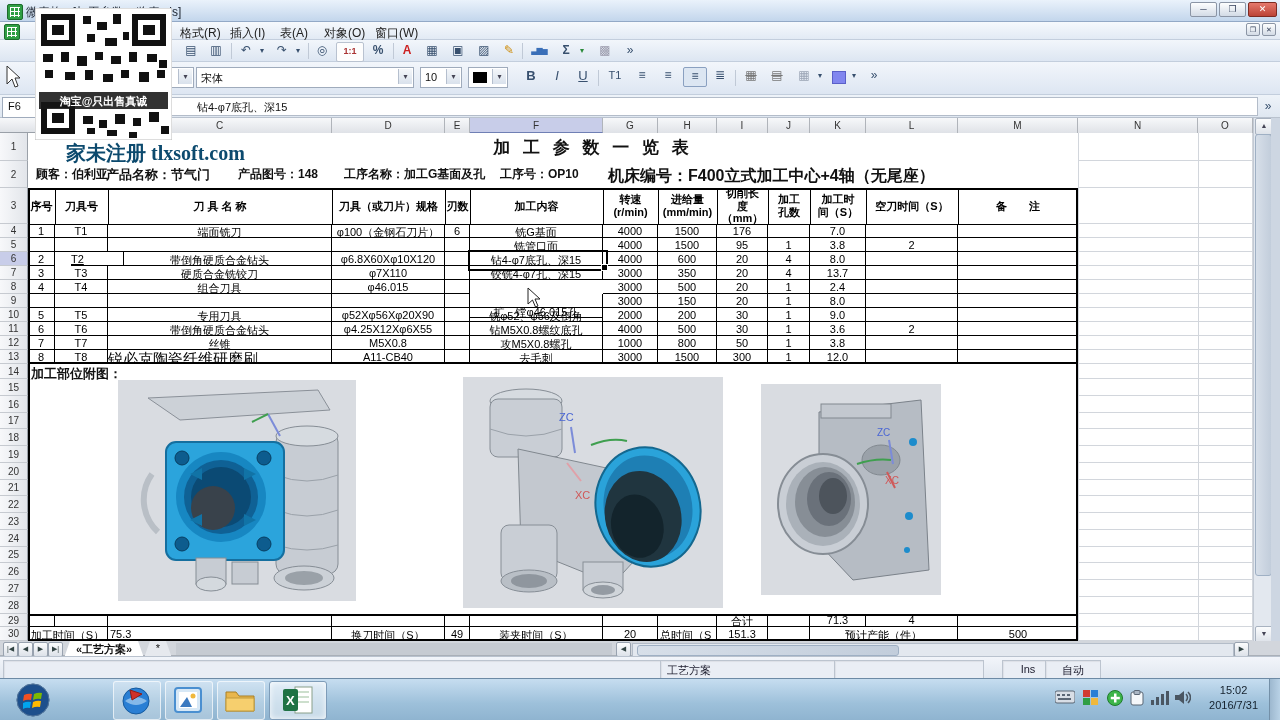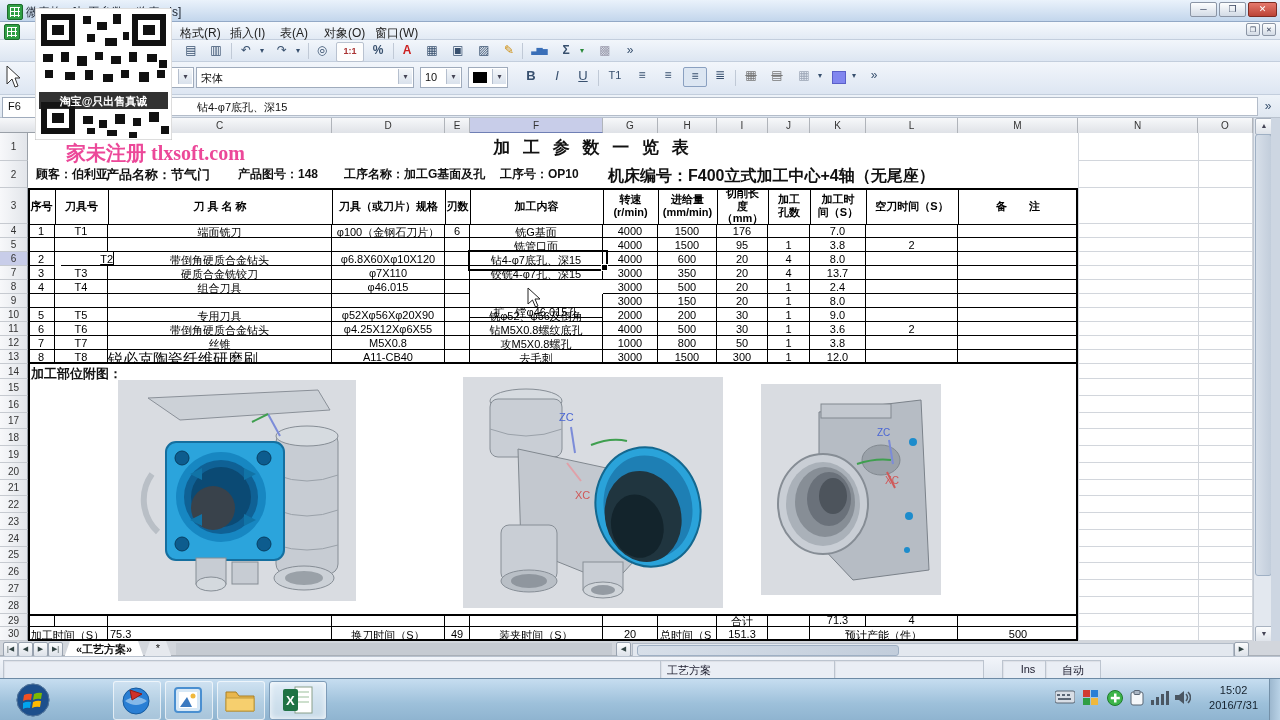--- a/index.html
+++ b/index.html
@@ -53,21 +53,21 @@
   .trayico{position:absolute;top:11px;}
   .clock{position:absolute;right:22px;top:4px;text-align:center;font-size:11px;color:#14202c;line-height:15px;}
   .showdesk{position:absolute;right:0;top:0;width:10px;height:42px;background:linear-gradient(90deg,#9db8cf,#b9d2e6);border-left:1px solid #7490a8;}
   
   .vscroll{left:1253px;top:118px;width:18px;height:523px;background:#e3e8ef;border-left:1px solid #c3cad4;}
   .sbtn{position:absolute;width:16px;height:15px;left:1px;background:linear-gradient(#fbfcfd,#dde2e9);border:1px solid #a8b2c0;border-radius:2px;font-size:7px;color:#445;text-align:center;line-height:14px;}
   .sthumb{position:absolute;background:linear-gradient(90deg,#d7dfe9,#c2cddb);border:1px solid #9fb0c4;border-radius:3px;}
   
   .qr{left:35px;top:8px;width:137px;height:132px;z-index:60;}
   .copy-red{position:absolute;left:962px;top:18px;z-index:60;font-family:"Liberation Serif","DejaVu Serif",serif;font-size:29px;font-weight:bold;color:#e01010;letter-spacing:1px;}
-  .unreg{position:absolute;left:66px;top:140px;z-index:55;font-family:"Liberation Serif","DejaVu Serif",serif;font-size:20px;font-weight:bold;color:#ec4899;}
+  .unreg{position:absolute;left:66px;top:140px;z-index:55;font-family:"Liberation Serif","DejaVu Serif",serif;font-size:20px;font-weight:bold;color:#0c4a6e;}
   .selrect{position:absolute;border:2px solid #000;z-index:20;}
   .fillhandle{position:absolute;width:5px;height:5px;background:#000;border:1px solid #fff;z-index:21;}
   .figimg{position:absolute;}
 </style>
 </head>
 <body>
 
 <div id="screen">
 
   <div class="abs titlebar">
@@ -540,21 +540,21 @@
     <div class="cell" style="position: absolute; box-sizing: border-box; left: 445px; top: 238px; width: 25px; height: 14px; border-right: 1px solid rgb(0, 0, 0); border-bottom: 1px solid rgb(0, 0, 0); text-align: center; padding-top: 1px;"></div>
     <div class="cell" style="position: absolute; box-sizing: border-box; left: 470px; top: 238px; width: 133px; height: 14px; border-right: 1px solid rgb(0, 0, 0); border-bottom: 1px solid rgb(0, 0, 0); text-align: center; padding-top: 1px;">铣管口面</div>
     <div class="cell" style="position: absolute; box-sizing: border-box; left: 603px; top: 238px; width: 55px; height: 14px; border-right: 1px solid rgb(0, 0, 0); border-bottom: 1px solid rgb(0, 0, 0); text-align: center; padding-top: 1px;">4000</div>
     <div class="cell" style="position: absolute; box-sizing: border-box; left: 658px; top: 238px; width: 59px; height: 14px; border-right: 1px solid rgb(0, 0, 0); border-bottom: 1px solid rgb(0, 0, 0); text-align: center; padding-top: 1px;">1500</div>
     <div class="cell" style="position: absolute; box-sizing: border-box; left: 717px; top: 238px; width: 51px; height: 14px; border-right: 1px solid rgb(0, 0, 0); border-bottom: 1px solid rgb(0, 0, 0); text-align: center; padding-top: 1px;">95</div>
     <div class="cell" style="position: absolute; box-sizing: border-box; left: 768px; top: 238px; width: 42px; height: 14px; border-right: 1px solid rgb(0, 0, 0); border-bottom: 1px solid rgb(0, 0, 0); text-align: center; padding-top: 1px;">1</div>
     <div class="cell" style="position: absolute; box-sizing: border-box; left: 810px; top: 238px; width: 56px; height: 14px; border-right: 1px solid rgb(0, 0, 0); border-bottom: 1px solid rgb(0, 0, 0); text-align: center; padding-top: 1px;">3.8</div>
     <div class="cell" style="position: absolute; box-sizing: border-box; left: 866px; top: 238px; width: 92px; height: 14px; border-right: 1px solid rgb(0, 0, 0); border-bottom: 1px solid rgb(0, 0, 0); text-align: center; padding-top: 1px;">2</div>
     <div class="cell" style="position: absolute; box-sizing: border-box; left: 958px; top: 238px; width: 120px; height: 14px; border-bottom: 1px solid rgb(0, 0, 0); border-right: none; text-align: center; padding-top: 1px;"></div>
     <div class="cell" style="position: absolute; box-sizing: border-box; left: 28px; top: 252px; width: 27px; height: 14px; border-right: 1px solid rgb(0, 0, 0); border-bottom: 1px solid rgb(0, 0, 0); text-align: center; padding-top: 1px;">2</div>
-    <div class="cell" style="position: absolute; box-sizing: border-box; left: 61px; top: 252px; width: 53px; height: 14px; border-right: 1px solid rgb(0, 0, 0); border-bottom: 1px solid rgb(0, 0, 0); text-align: right; padding-top: 1px; text-decoration: underline;">T2</div>
+    <div class="cell" style="position: absolute; box-sizing: border-box; left: 71px; top: 252px; width: 53px; height: 14px; border-right: 1px solid rgb(0, 0, 0); border-bottom: 1px solid rgb(0, 0, 0); text-align: left; padding-top: 1px; text-decoration: underline;">T2</div>
     <div class="cell" style="position: absolute; box-sizing: border-box; left: 108px; top: 252px; width: 224px; height: 14px; border-right: 1px solid rgb(0, 0, 0); border-bottom: 1px solid rgb(0, 0, 0); text-align: center; padding-top: 1px;">带倒角硬质合金钻头</div>
     <div class="cell" style="position: absolute; box-sizing: border-box; left: 332px; top: 252px; width: 113px; height: 14px; border-right: 1px solid rgb(0, 0, 0); border-bottom: 1px solid rgb(0, 0, 0); text-align: center; padding-top: 1px;">φ6.8X60Xφ10X120</div>
     <div class="cell" style="position: absolute; box-sizing: border-box; left: 445px; top: 252px; width: 25px; height: 14px; border-right: 1px solid rgb(0, 0, 0); border-bottom: 1px solid rgb(0, 0, 0); text-align: center; padding-top: 1px;"></div>
     <div class="cell" style="position: absolute; box-sizing: border-box; left: 470px; top: 252px; width: 133px; height: 14px; border-right: 1px solid rgb(0, 0, 0); border-bottom: 1px solid rgb(0, 0, 0); text-align: center; padding-top: 1px;">钻4-φ7底孔、深15</div>
     <div class="cell" style="position: absolute; box-sizing: border-box; left: 603px; top: 252px; width: 55px; height: 14px; border-right: 1px solid rgb(0, 0, 0); border-bottom: 1px solid rgb(0, 0, 0); text-align: center; padding-top: 1px;">4000</div>
     <div class="cell" style="position: absolute; box-sizing: border-box; left: 658px; top: 252px; width: 59px; height: 14px; border-right: 1px solid rgb(0, 0, 0); border-bottom: 1px solid rgb(0, 0, 0); text-align: center; padding-top: 1px;">600</div>
     <div class="cell" style="position: absolute; box-sizing: border-box; left: 717px; top: 252px; width: 51px; height: 14px; border-right: 1px solid rgb(0, 0, 0); border-bottom: 1px solid rgb(0, 0, 0); text-align: center; padding-top: 1px;">20</div>
     <div class="cell" style="position: absolute; box-sizing: border-box; left: 768px; top: 252px; width: 42px; height: 14px; border-right: 1px solid rgb(0, 0, 0); border-bottom: 1px solid rgb(0, 0, 0); text-align: center; padding-top: 1px;">4</div>
     <div class="cell" style="position: absolute; box-sizing: border-box; left: 810px; top: 252px; width: 56px; height: 14px; border-right: 1px solid rgb(0, 0, 0); border-bottom: 1px solid rgb(0, 0, 0); text-align: center; padding-top: 1px;">8.0</div>
     <div class="cell" style="position: absolute; box-sizing: border-box; left: 866px; top: 252px; width: 92px; height: 14px; border-right: 1px solid rgb(0, 0, 0); border-bottom: 1px solid rgb(0, 0, 0); text-align: center; padding-top: 1px;"></div>

